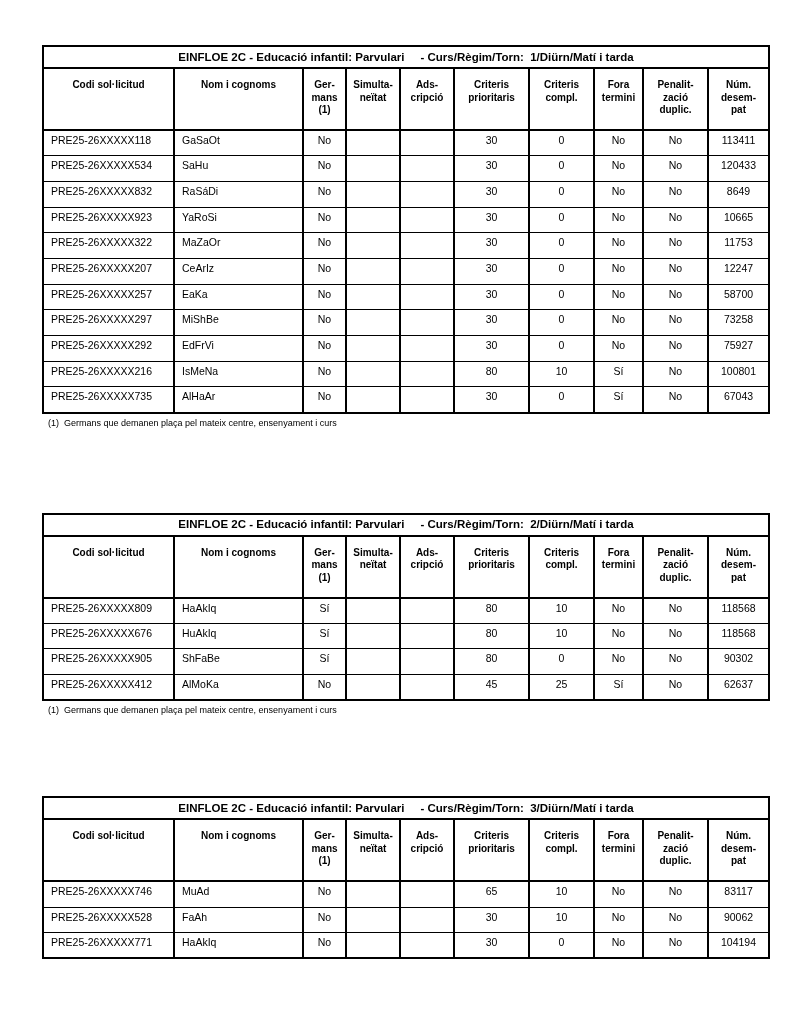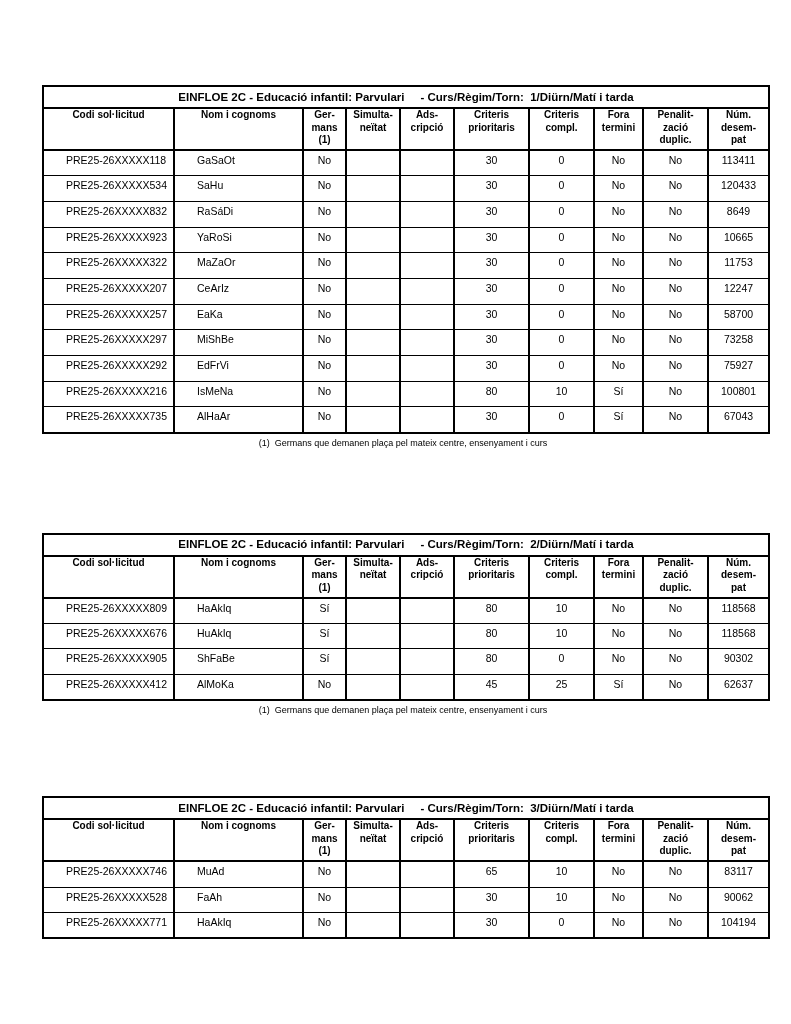--- a/index.html
+++ b/index.html
@@ -15,21 +15,20 @@
     overflow: hidden;
   }
   .page {
     position: relative;
     width: 791px;
     height: 1024px;
     background: #ffffff;
   }
   #tables-root {
     padding-top: 45px;
-    margin-top: 40px;
   }
   .table-block {
     margin-left: 42px;
     width: 716px;
   }
   .table-block:nth-child(2) { margin-top: 84px; }
   .table-block:nth-child(3) { margin-top: 80px; }
 
   table.admission-table {
     border-collapse: collapse;
@@ -65,21 +64,21 @@
     white-space: pre;
   }
   tr.head-row th {
     border-left: 2px solid #000000;
     border-bottom: 2px solid #000000;
     font-size: 10px;
     font-weight: bold;
     line-height: 12.5px;
     vertical-align: top;
     text-align: center;
-    padding: 0 1px;
+    padding: 10px 1px;
     height: 40px;
     white-space: pre-line;
   }
   tr.head-row th:first-child { border-left: none; }
 
   tbody td {
     border-left: 2px solid #000000;
     border-top: 1px solid #000000;
     font-size: 10.5px;
     line-height: 13px;
@@ -89,30 +88,29 @@
     height: 25.7px;
     box-sizing: border-box;
     overflow: hidden;
     white-space: nowrap;
   }
   tbody td:first-child { border-left: none; }
   tbody tr { height: 25.7px; }
 
   th.left, td.left {
     text-align: left;
-    padding-left: 22px;
+    padding-left: 7px;
   }
 
   .footnote {
     margin: 4px 0 0 6px;
     font-size: 9px;
     line-height: 11px;
     white-space: pre;
     color: #000000;
-    text-align: center;
   }
 </style>
 </head>
 <body>
 
 <div class="page">
   <div id="tables-root">
   <section class="table-block">
     <table class="admission-table">
       <colgroup>

